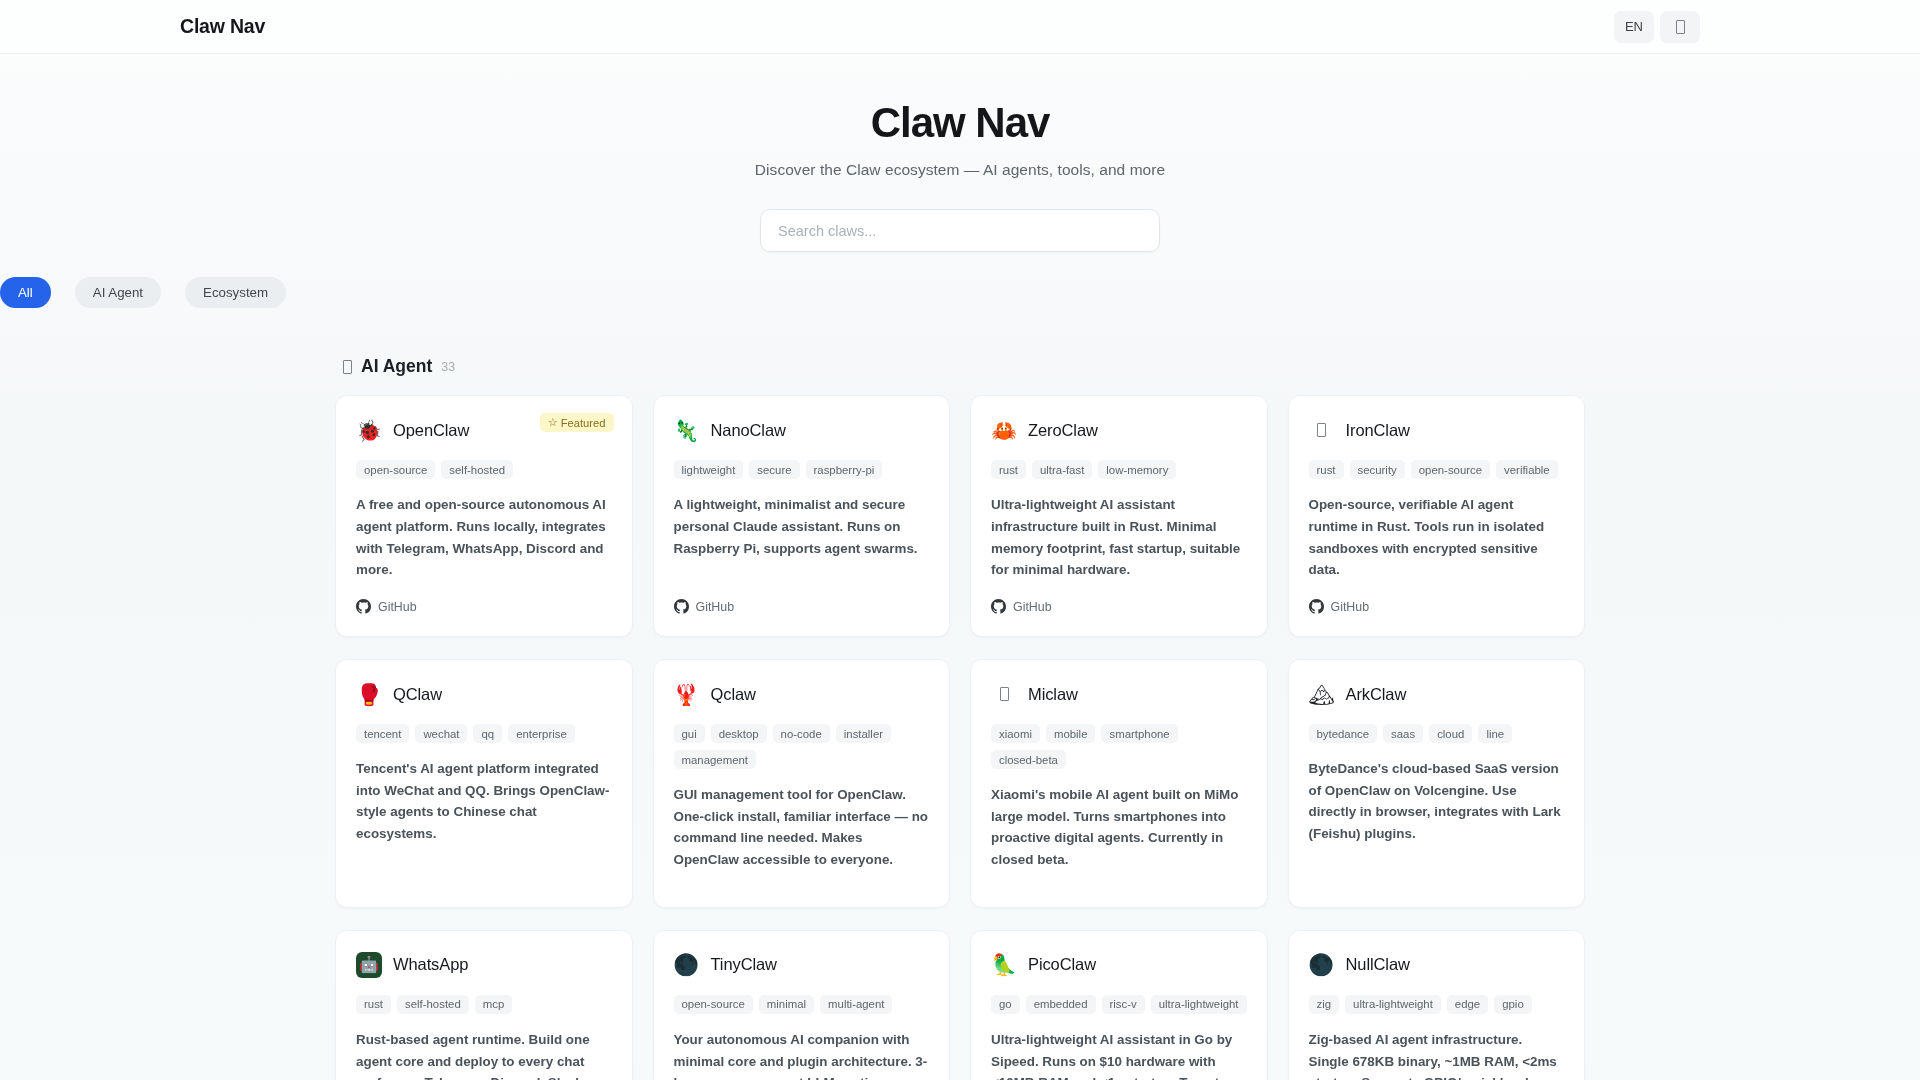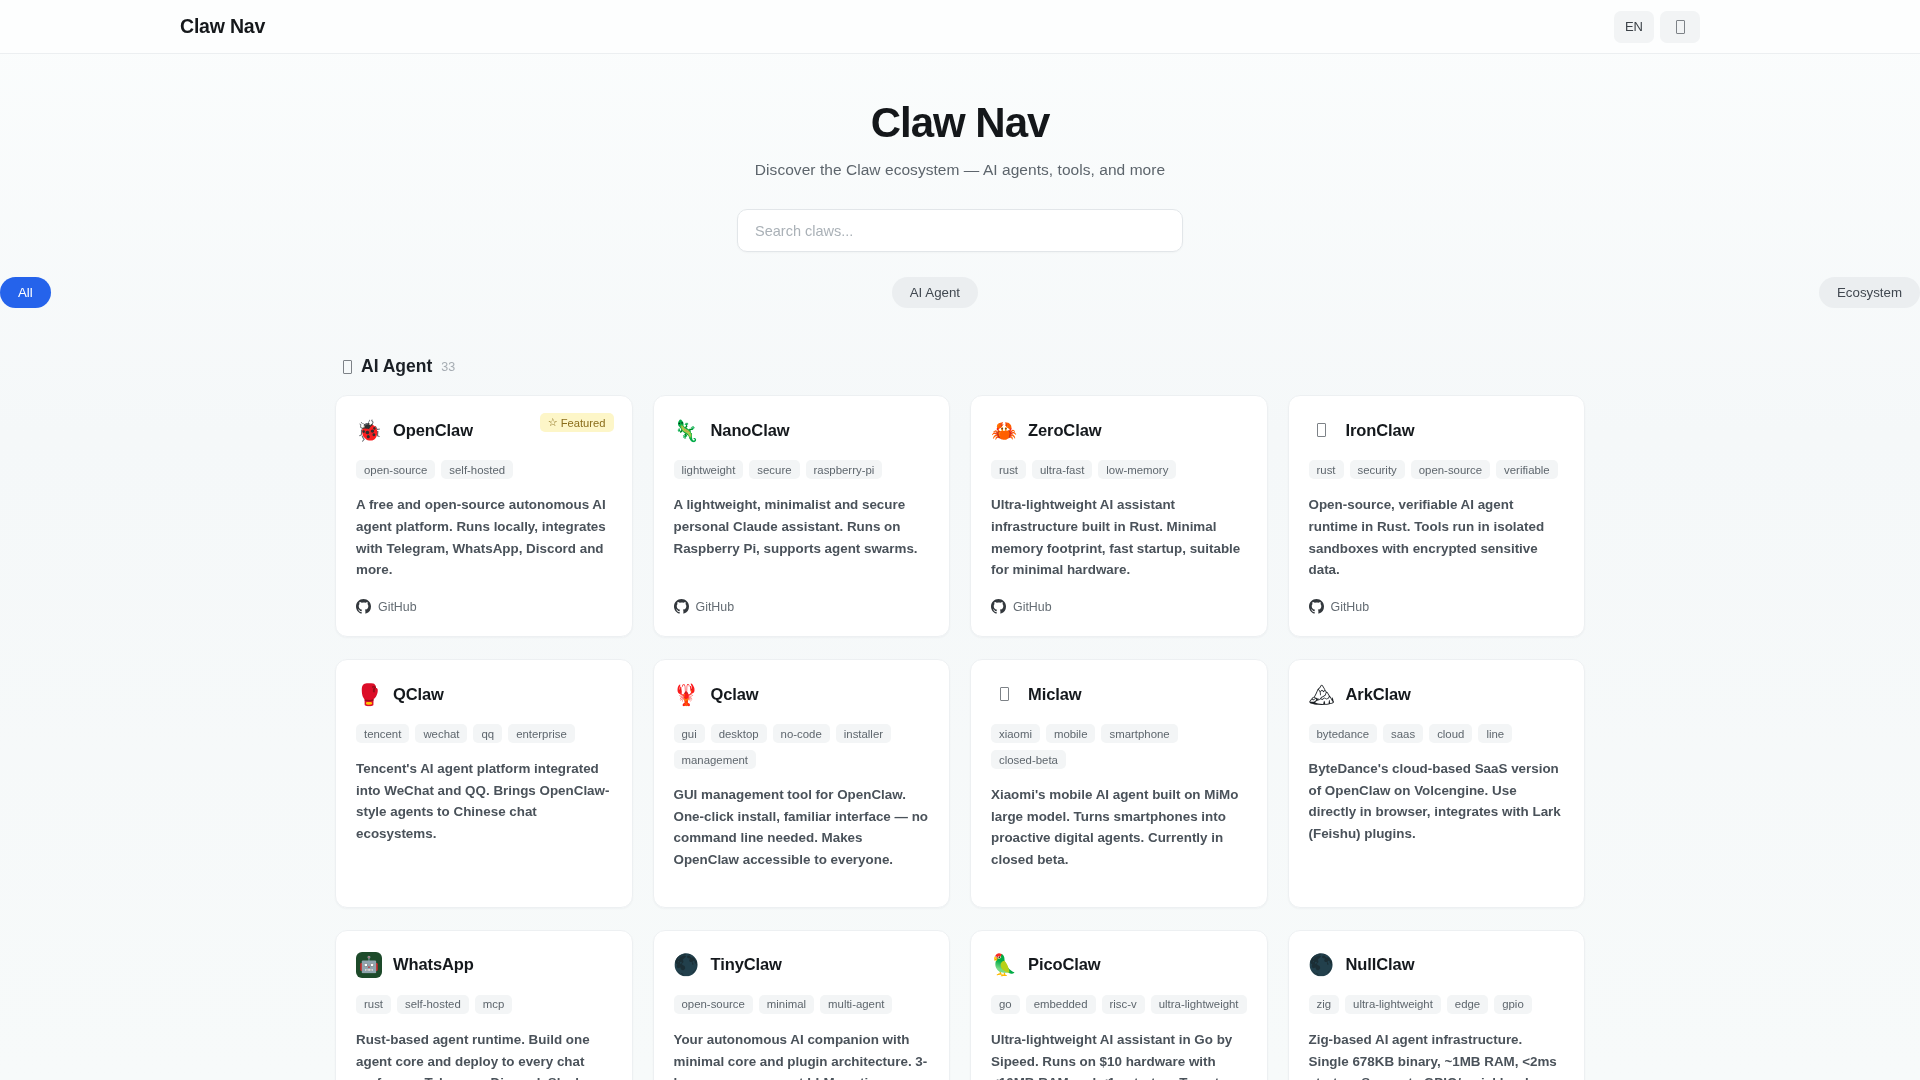--- a/index.html
+++ b/index.html
@@ -69,31 +69,31 @@
   .hero h1 {
     font-size:42px; font-weight:600; letter-spacing:-1px; color:#14171a;
     line-height:1.1;
   }
   .hero p {
     margin-top:15px; font-size:15.5px; color:#5d656c; letter-spacing:.05px;
   }
 
   .search-wrap { margin-top:30px; display:flex; justify-content:center; }
   .search-input {
-    width:446px; height:43px;
+    width:400px; height:43px;
     border:1px solid #e2e6e9; border-radius:10px;
     background:#fff;
     padding:12px 17px;
     font-size:14.5px; font-family:inherit; color:#1b1f23;
     outline:none;
     box-shadow:0 1px 2px rgba(20,30,40,.03);
   }
   .search-input::placeholder { color:#aab1b7; }
 
-  .pills { margin-top:25px; display:flex; justify-content:space-between; gap:24px; }
+  .pills { margin-top:25px; display:flex; justify-content:flex-start; gap:24px; }
   .pill {
     height:31px; padding:0 18px; border:none; border-radius:16px; cursor:pointer;
     font-size:13.3px; font-family:inherit; color:#414850;
     background:#ebeef0;
     display:flex; align-items:center;
   }
   .pill.active { background:#2563eb; color:#fff; font-weight:500; }
 
   
   .content { width:1250px; margin:0 auto; padding:38px 0 60px; }
@@ -121,21 +121,21 @@
     box-shadow:0 1px 2px rgba(25,35,45,.035);
   }
   .card-head { display:flex; align-items:center; gap:11px; }
   .avatar {
     width:26px; height:26px; flex:0 0 26px;
     display:flex; align-items:center; justify-content:center;
     font-size:21px; line-height:1;
     border-radius:6px; overflow:hidden;
   }
   .avatar.boxed { border-radius:6px; }
-  .card-name { font-size:16.5px; font-weight:700; color:#15191d; letter-spacing:-.1px; }
+  .card-name { font-size:16.5px; font-weight:400; color:#15191d; letter-spacing:-.1px; }
 
   .badge {
     position:absolute; top:17px; right:18px;
     background:#fdf6c8; color:#8a6d1a;
     font-size:11.2px; font-weight:500;
     padding:3px 8px; border-radius:5px;
     display:flex; align-items:center; gap:3px;
     white-space:nowrap;
   }
 

